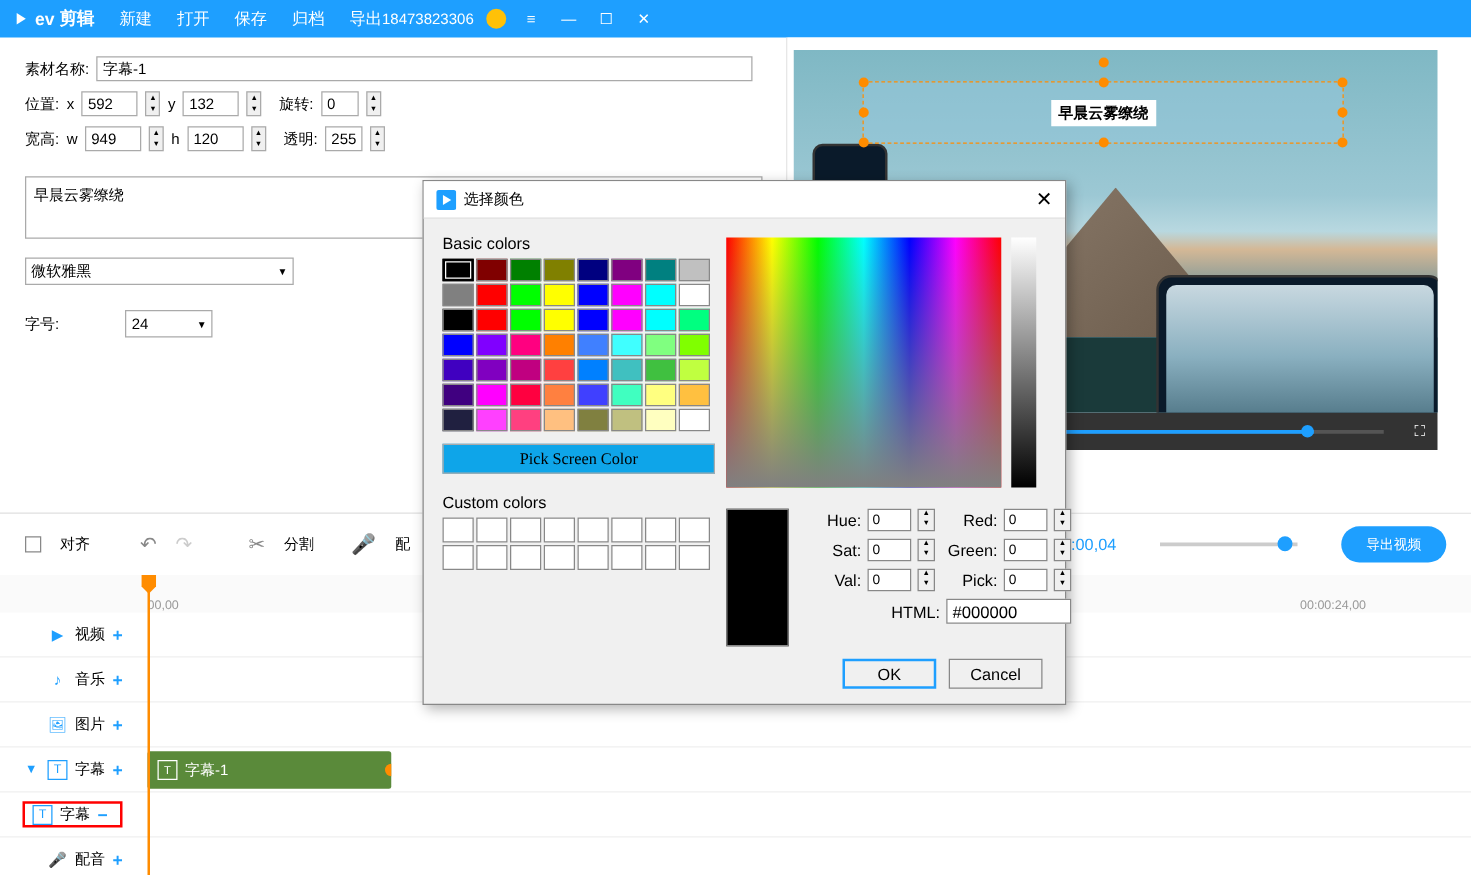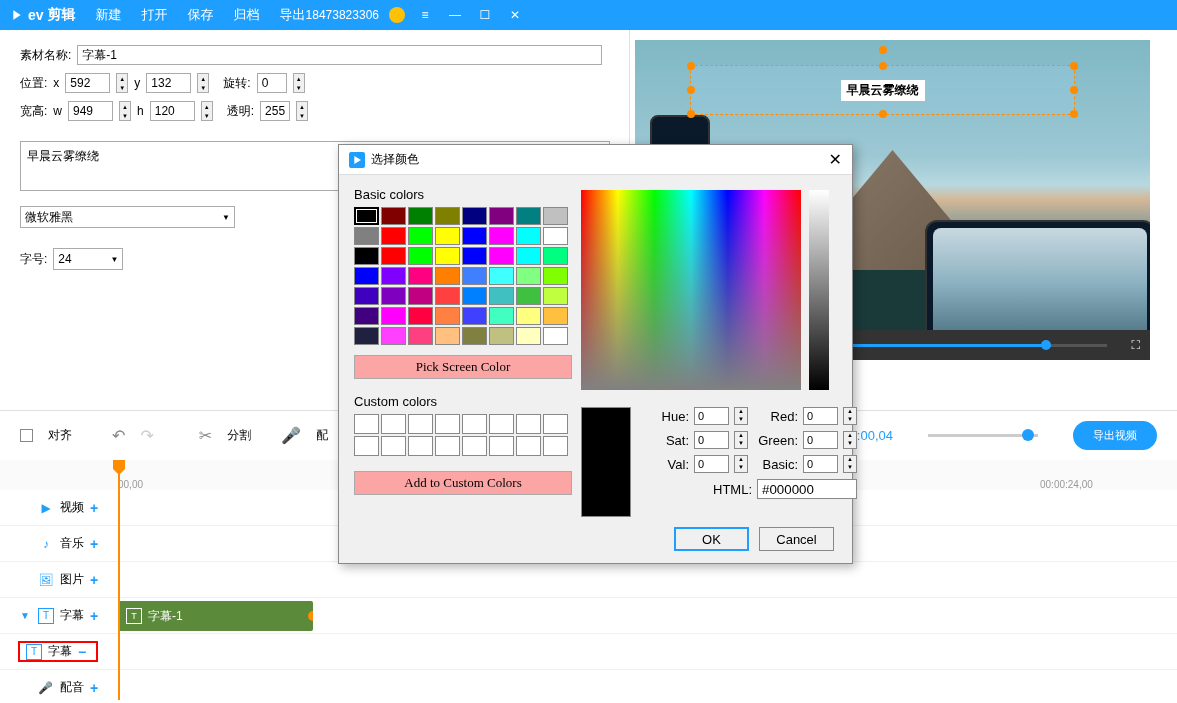--- a/index.html
+++ b/index.html
@@ -20,21 +20,21 @@
 .left-panel { width:630px; padding:15px 20px; border-right:1px solid #e0e0e0; }
 .prop-row { display:flex; align-items:center; margin-bottom:8px; gap:6px; }
 .prop-label { font-size:12px; }
 .prop-input { border:1px solid #aaa; height:20px; padding:0 4px; font-size:12px; }
 .wide-input { width:525px; }
 .num-input { width:45px; }
 .spinner { width:12px; height:20px; border:1px solid #aaa; background:#f0f0f0; display:flex; flex-direction:column; }
 .spinner div { flex:1; display:flex; align-items:center; justify-content:center; font-size:6px; cursor:pointer; }
 .text-box { width:590px; height:50px; border:1px solid #aaa; padding:6px; margin-top:20px; margin-bottom:15px; }
 .combo { border:1px solid #aaa; height:22px; width:215px; padding:0 4px; display:flex; align-items:center; justify-content:space-between; }
-.combo-sm { width:70px; }
+.combo-sm { width:70px;margin-left:47px; }
 .combo-arrow { font-size:8px; }
 
 
 .preview { flex:1; background:#fff; position:relative; padding:10px 15px 0 5px; }
 .preview-canvas { width:515px; height:290px; background:linear-gradient(180deg,#7fb8c4 0%,#9cc8d4 40%,#b8d8e0 50%,#d4b896 55%,#5a8a9a 70%,#3a6a7a 100%); position:relative; overflow:hidden; }
 .mountain { position:absolute; bottom:60px; left:50%; transform:translateX(-50%); width:200px; height:120px; background:linear-gradient(135deg,#8a7a6a,#6a5a4a); clip-path:polygon(50% 0,100% 100%,0 100%); }
 .trees { position:absolute; bottom:0; width:100%; height:60px; background:#1a3a3a; }
 .phone { position:absolute; width:60px; height:120px; background:#0a1a2a; border-radius:8px; border:2px solid #333; }
 .phone1 { left:15px; top:75px; }
 .phone2 { right:-5px; bottom:-20px; width:230px; height:130px; border-radius:12px; }
@@ -86,21 +86,21 @@
 
 
 .dialog { position:absolute; left:338px; top:144px; width:515px; height:420px; background:#f0f0f0; border:1px solid #888; box-shadow:3px 3px 10px rgba(0,0,0,0.3); z-index:100; }
 .dlg-title { height:30px; background:#fff; border-bottom:1px solid #ddd; display:flex; align-items:center; padding:0 10px; justify-content:space-between; }
 .dlg-title-left { display:flex; align-items:center; gap:6px; }
 .dlg-close { cursor:pointer; font-size:16px; }
 .dlg-body { padding:12px 15px; font-family:SimSun,serif; font-size:13px; }
 .color-grid { display:grid; grid-template-columns:repeat(8,25px); gap:2px; margin:5px 0 10px 0; }
 .color-cell { width:25px; height:18px; border:1px solid #888; cursor:pointer; }
 .color-cell.selected { border:2px solid #000; outline:1px solid #fff; outline-offset:-3px; }
-.pick-btn { width:218px; height:24px; background:#fca5a5; border:1px solid #aaa; cursor:pointer; font-family:SimSun; font-size:13px; margin-bottom:15px; }
+.pick-btn { width:218px; height:24px; background:#0ea5e9; border:1px solid #aaa; cursor:pointer; font-family:SimSun; font-size:13px; margin-bottom:15px; }
 .custom-grid { display:grid; grid-template-columns:repeat(8,25px); gap:2px; margin:5px 0 10px 0; }
 .custom-cell { width:25px; height:20px; border:1px solid #888; background:#fff; }
 .gradient-area { position:absolute; left:242px; top:45px; width:220px; height:200px; background:linear-gradient(to right,red,yellow,lime,cyan,blue,magenta,red); cursor:crosshair; }
 .gradient-overlay { position:absolute; inset:0; background:linear-gradient(to bottom,transparent,#808080); }
 .value-strip { position:absolute; left:470px; top:45px; width:20px; height:200px; background:linear-gradient(to bottom,#fff,#000); }
 .preview-swatch { position:absolute; left:242px; top:262px; width:50px; height:110px; background:#000; border:1px solid #888; }
 .color-inputs { position:absolute; left:310px; top:262px; font-size:13px; }
 .ci-row { display:flex; align-items:center; margin-bottom:6px; gap:5px; }
 .ci-label { width:40px; text-align:right; }
 .ci-label2 { width:45px; text-align:right; }
@@ -404,21 +404,20 @@
         <div class="custom-cell"></div>
         <div class="custom-cell"></div>
         <div class="custom-cell"></div>
         <div class="custom-cell"></div>
         <div class="custom-cell"></div>
         <div class="custom-cell"></div>
         <div class="custom-cell"></div>
         <div class="custom-cell"></div>
         <div class="custom-cell"></div>
       </div>
-    <button class="pick-btn" style="margin-top:5px;">Add to Custom Colors</button>
 
     <div class="gradient-area">
         <div class="gradient-overlay"></div>
       </div>
     <div class="value-strip"></div>
     <div class="preview-swatch"></div>
 
     <div class="color-inputs">
       <div class="ci-row">
         <span class="ci-label">Hue:</span>
@@ -448,21 +447,21 @@
             <div>▼</div>
           </div>
       </div>
       <div class="ci-row">
         <span class="ci-label">Val:</span>
         <input class="ci-input" value="0" style="">
         <div class="ci-spin">
             <div>▲</div>
             <div>▼</div>
           </div>
-        <span class="ci-label2">Basic:</span>
+        <span class="ci-label2">Pick:</span>
         <input class="ci-input" value="0" style="">
         <div class="ci-spin">
             <div>▲</div>
             <div>▼</div>
           </div>
       </div>
       <div class="ci-row" style="margin-top:5px;justify-content:flex-end;">
         <span class="ci-label">HTML:</span>
         <input class="html-input" value="#000000" style="">
       </div>

